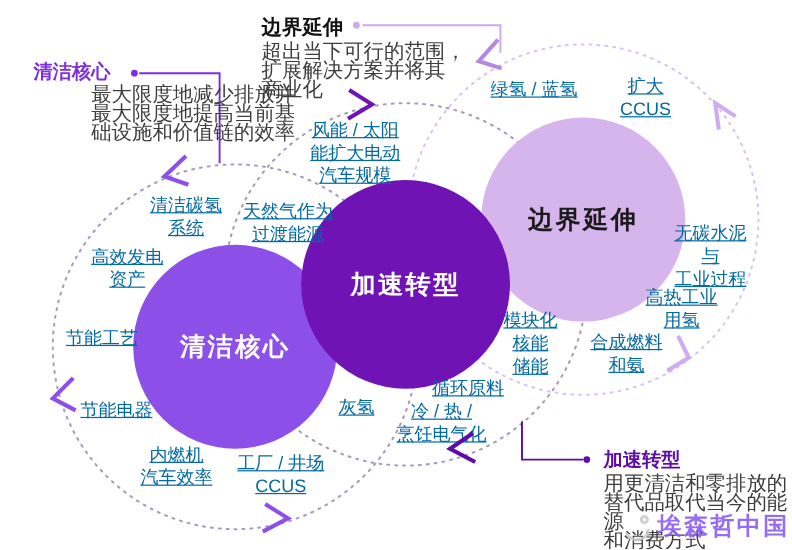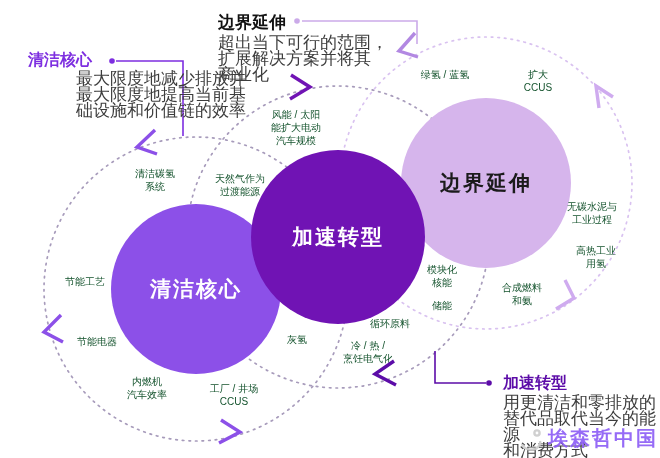--- a/index.html
+++ b/index.html
@@ -13,21 +13,21 @@
   .circle .ctitle{font-weight:bold;font-size:21px;letter-spacing:2px;}
   #circle-clean{left:111px;top:204px;width:170px;height:170px;background:#8c50e8;z-index:2;}
   #circle-clean .ctitle{color:#ffffff;}
   #circle-boundary{left:401px;top:98px;width:170px;height:170px;background:#d6b5ec;z-index:2;}
   #circle-boundary .ctitle{color:#1b1b1b;}
   #circle-accel{left:251px;top:150px;width:174px;height:174px;background:#7013b4;z-index:3;}
   #circle-accel .ctitle{color:#ffffff;}
   
   .lbl{
     position:absolute;transform:translate(-50%,-50%);z-index:4;
-    font-size:10px;line-height:1.28;color:#14532d;text-align:center;white-space:pre-line;
+    font-size:15px;line-height:1.28;color:#0369a1;text-align:center;white-space:pre-line;text-decoration:underline;
   }
   
   .callout-title{position:absolute;z-index:6;font-weight:bold;white-space:pre-line;}
   .callout-body{position:absolute;z-index:6;font-size:17px;line-height:16px;color:#3d3d3d;white-space:pre-line;}
   #callout-clean-title{left:28px;top:50px;font-size:16px;color:#7d2ee0;}
   #callout-clean-body{left:28px;top:71px;margin-left:48px;}
   #callout-boundary-title{left:218px;top:11px;font-size:17px;color:#121212;}
   #callout-boundary-body{left:218px;top:35px;}
   #callout-accel-title{left:503px;top:373px;font-size:16px;color:#5c0ca8;}
   #callout-accel-body{left:503px;top:395px;}
@@ -53,20 +53,22 @@
   </div>
   <div class="circle" id="circle-boundary">
     <span class="ctitle">边界延伸</span>
   </div>
   <div class="circle" id="circle-accel">
     <span class="ctitle">加速转型</span>
   </div>
 
   <div class="lbl" style="left:155px;top:181px">清洁碳氢
 系统</div>
+  <div class="lbl" style="left:106px;top:224px">高效发电
+资产</div>
   <div class="lbl" style="left:85px;top:282px">节能工艺</div>
   <div class="lbl" style="left:97px;top:342px">节能电器</div>
   <div class="lbl" style="left:147px;top:389px">内燃机
 汽车效率</div>
   <div class="lbl" style="left:234px;top:396px">工厂 / 井场
 CCUS</div>
   <div class="lbl" style="left:296px;top:128px">风能 / 太阳
 能扩大电动
 汽车规模</div>
   <div class="lbl" style="left:240px;top:186px">天然气作为
@@ -76,21 +78,21 @@
   <div class="lbl" style="left:368px;top:353px">冷 / 热 /
 烹饪电气化</div>
   <div class="lbl" style="left:442px;top:277px">模块化
 核能</div>
   <div class="lbl" style="left:442px;top:306px">储能</div>
   <div class="lbl" style="left:445px;top:75px">绿氢 / 蓝氢</div>
   <div class="lbl" style="left:538px;top:82px">扩大
 CCUS</div>
   <div class="lbl" style="left:592px;top:214px">无碳水泥与
 工业过程</div>
-  <div class="lbl" style="left:596px;top:258px">高热工业
+  <div class="lbl" style="left:568px;top:258px">高热工业
 用氢</div>
   <div class="lbl" style="left:522px;top:295px">合成燃料
 和氨</div>
 
   <svg class="layer" width="660" height="458" style="z-index:5">
 
     <g>
       <circle cx="112" cy="61" r="2.8" fill="#7d2ee0"></circle>
       <polyline points="116,61 183,61 183,136" fill="none" stroke="#7d2ee0" stroke-width="1.6"></polyline>
     </g>

